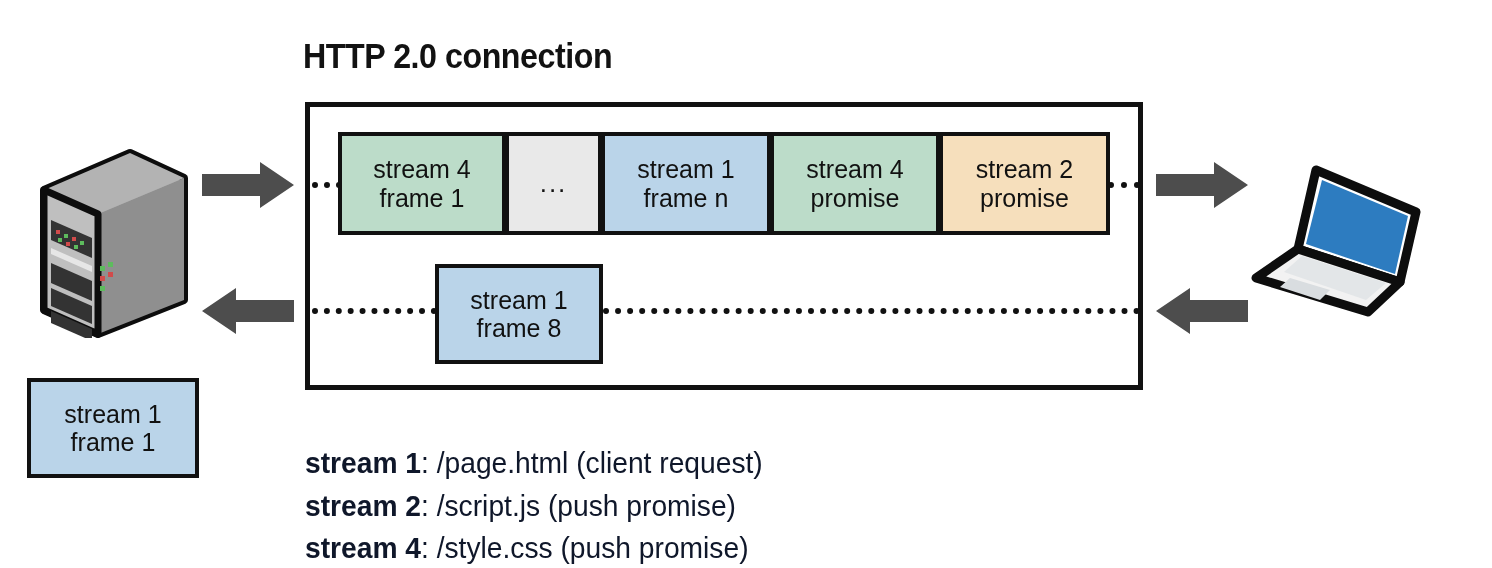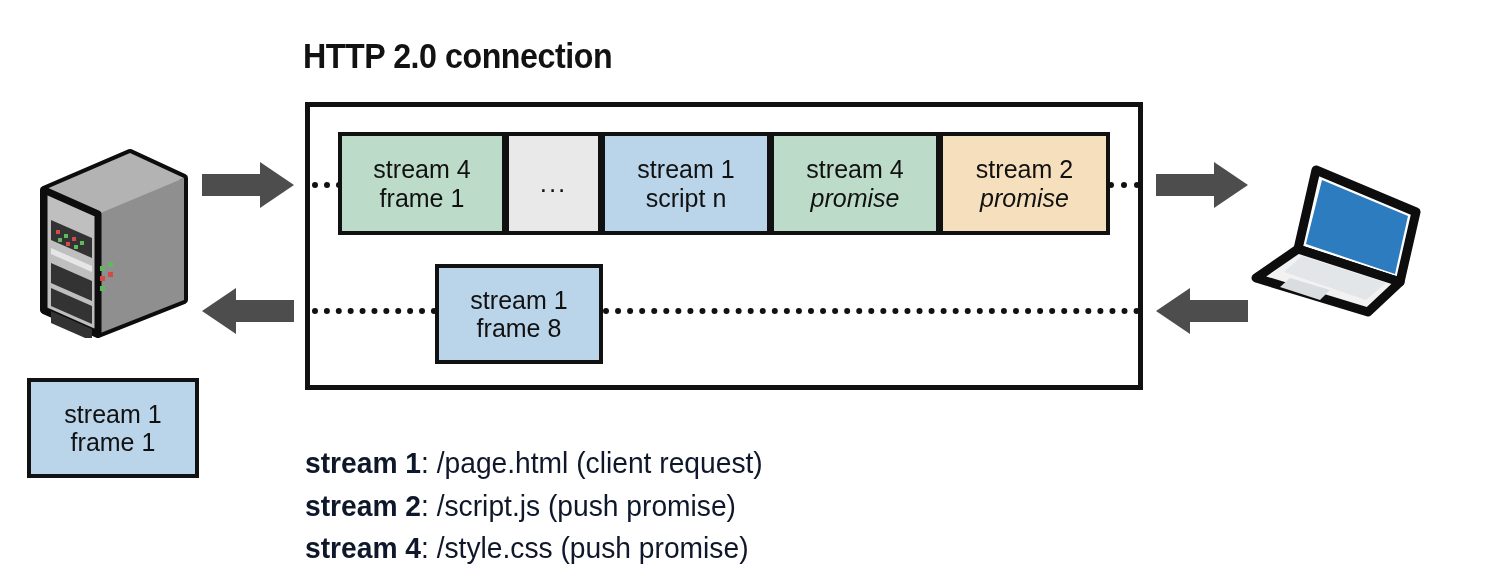--- a/index.html
+++ b/index.html
@@ -68,21 +68,21 @@
     flex-direction: column;
     align-items: center;
     justify-content: center;
     line-height: 1.14;
     color: #111111;
     font-size: 25px;
     font-family: "Liberation Sans", sans-serif;
     text-align: center;
   }
   .frame .ln { display: block; white-space: nowrap; }
-  .frame .ln.italic { font-style: italic; }
+  .frame .ln.italic { }
 
   .f-s4f1      { left: 338px; top: 120px; width: 168px; height: 103px; background: #bcdcc9; }
   .f-ellipsis  { left: 505px; top: 120px; width: 97px;  height: 103px; background: #e9e9e9;
                  font-size: 26px; letter-spacing: 2px; }
   .f-s1fn      { left: 601px; top: 120px; width: 170px; height: 103px; background: #bad4e9; }
   .f-s4p       { left: 770px; top: 120px; width: 170px; height: 103px; background: #bcdcc9; }
   .f-s2p       { left: 939px; top: 120px; width: 171px; height: 103px; background: #f6dfbc; }
   .f-s1f2      { left: 435px; top: 252px; width: 168px; height: 100px; background: #bad4e9; }
   .f-s1f1      { left: 27px;  top: 366px; width: 172px; height: 100px; background: #bad4e9; }
 
@@ -169,21 +169,21 @@
     <span class="ln">stream 4</span>
     <span class="ln">frame 1</span>
   </div>
 
   <div class="frame f-ellipsis">
     <span class="ln">...</span>
   </div>
 
   <div class="frame f-s1fn">
     <span class="ln">stream 1</span>
-    <span class="ln">script n</span>
+    <span class="ln">frame n</span>
   </div>
 
   <div class="frame f-s4p">
     <span class="ln">stream 4</span>
     <span class="ln italic">promise</span>
   </div>
 
   <div class="frame f-s2p">
     <span class="ln">stream 2</span>
     <span class="ln italic">promise</span>

